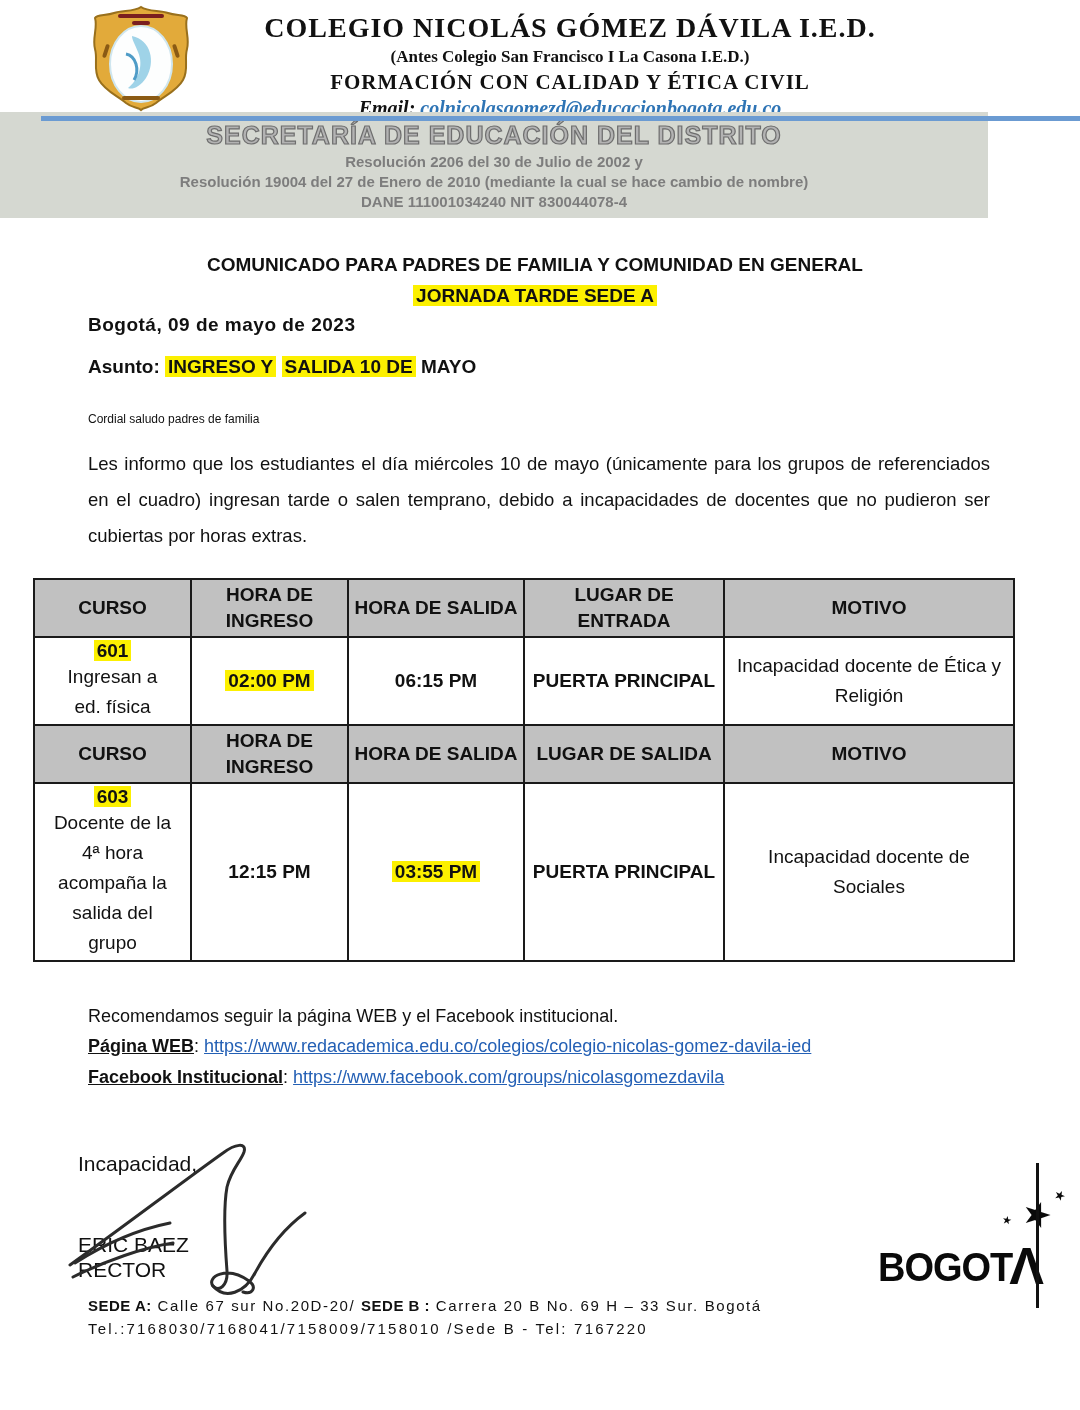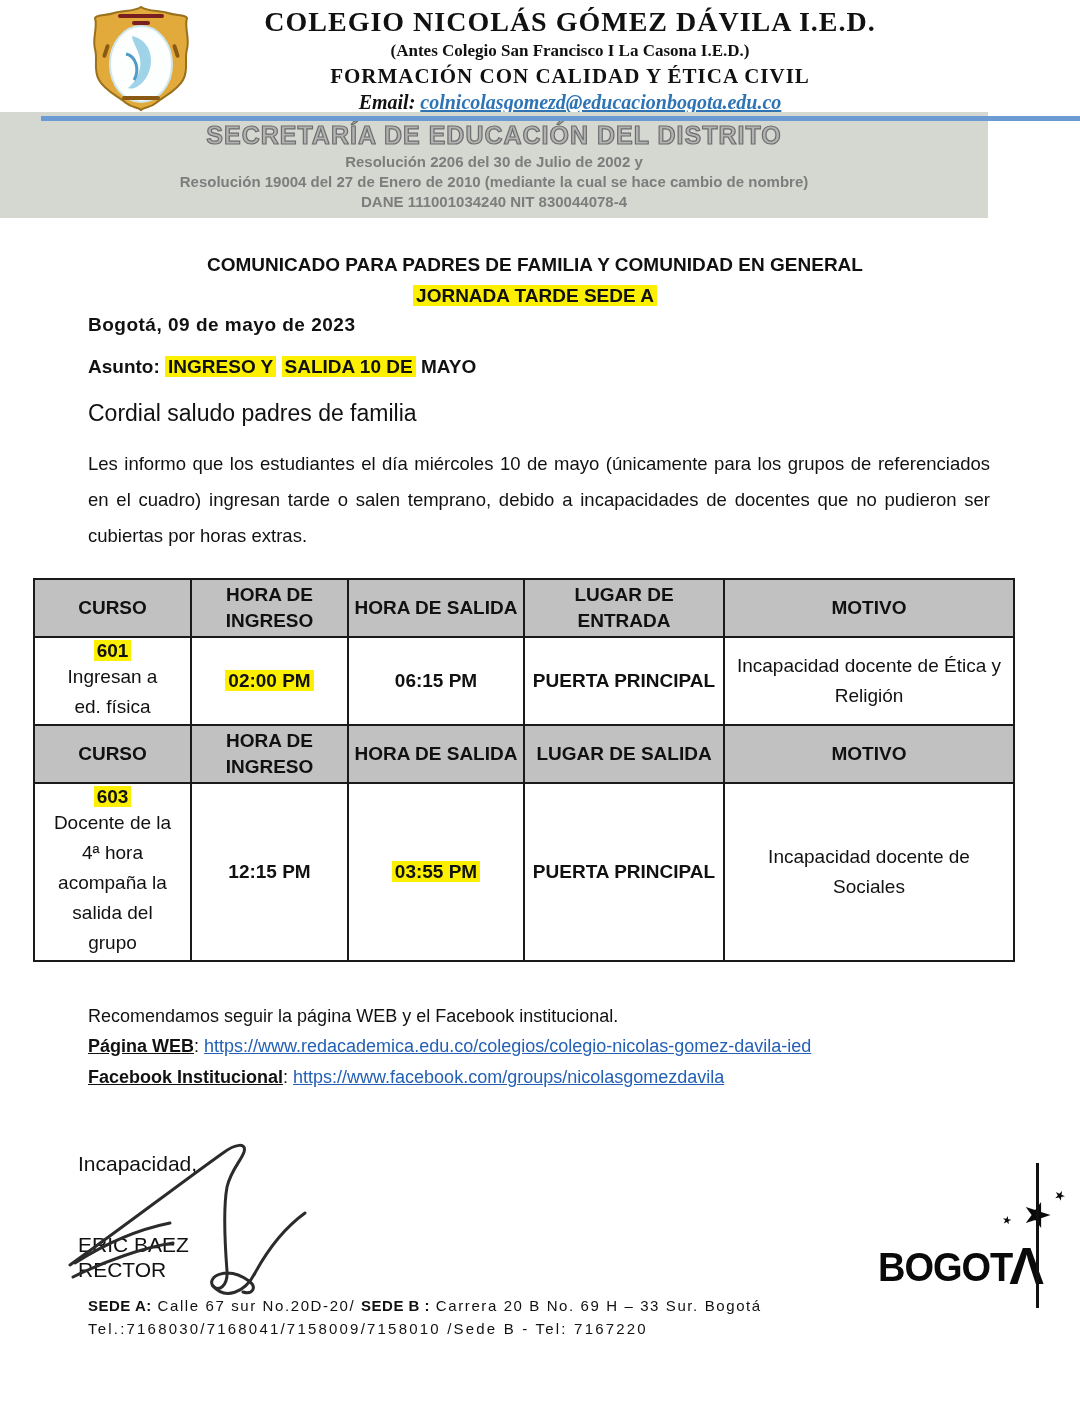--- a/index.html
+++ b/index.html
@@ -1,21 +1,21 @@
 <!DOCTYPE html>
 <html><head>
 <meta charset="utf-8">
 <style>
   * { margin:0; padding:0; box-sizing:border-box; }
   body { background:#808080; font-family:"Liberation Sans", sans-serif; }
   .page { position:relative; width:1080px; height:1410px; background:#ffffff; margin:0 auto; overflow:hidden; }
 
   
   .crest { position:absolute; left:88px; top:4px; width:106px; height:108px; }
-  .head-block { position:absolute; left:190px; top:6px; width:760px; text-align:center; font-family:"Liberation Serif", serif; }
+  .head-block { position:absolute; left:190px; top:12px; width:760px; text-align:center; font-family:"Liberation Serif", serif; }
   .school-name { font-size:28px; font-weight:bold; letter-spacing:1px; color:#111; }
   .former-name { font-size:17px; font-weight:bold; margin-top:3px; color:#111; }
   .motto { font-size:21px; font-weight:600; letter-spacing:1px; margin-top:3px; color:#111; }
   .email-line { font-size:20px; font-style:italic; font-weight:bold; margin-top:2px; color:#111; }
   .email-line a { color:#2e74b5; text-decoration:underline; font-weight:bold; }
 
   .blue-rule { position:absolute; left:41px; top:116px; width:1039px; height:5px; background:#6b9bd2; }
 
   
   .banner { position:absolute; left:0; top:112px; width:988px; height:106px; background:#d5d8d1; text-align:center; padding-top:9px; }
@@ -23,21 +23,21 @@
   .banner-line { font-size:15px; font-weight:bold; color:#7d7d7d; margin-top:3px; }
 
   
   .hl { background:#fcf000; padding:0 3px; }
   .center-line { position:absolute; left:80px; width:910px; text-align:center; font-weight:bold; font-size:19px; color:#111; }
   .doc-title { top:254px; }
   .doc-subtitle { top:285px; }
   .left-line { position:absolute; left:88px; font-size:19px; color:#111; }
   .date-line { top:314px; font-weight:bold; letter-spacing:0.5px; }
   .subject-line { top:356px; font-weight:bold; }
-  .greeting { top:400px; font-size:23px; }
+  .greeting { top:412px; font-size:12px; }
   .body-par { position:absolute; left:88px; top:446px; width:902px; font-size:18.5px; line-height:36px; text-align:justify; color:#111; }
 
   
   .sched { position:absolute; left:33px; top:578px; width:980px; border-collapse:collapse; table-layout:fixed; }
   .sched td { border:2px solid #1a1a1a; text-align:center; vertical-align:middle; font-size:19px; color:#111; padding:2px 4px; }
   .sched td.th { background:#c1c1c1; font-weight:bold; line-height:26px; }
   .cell-inner { display:inline-block; line-height:30px; }
   .bold { font-weight:bold; }
 
   

